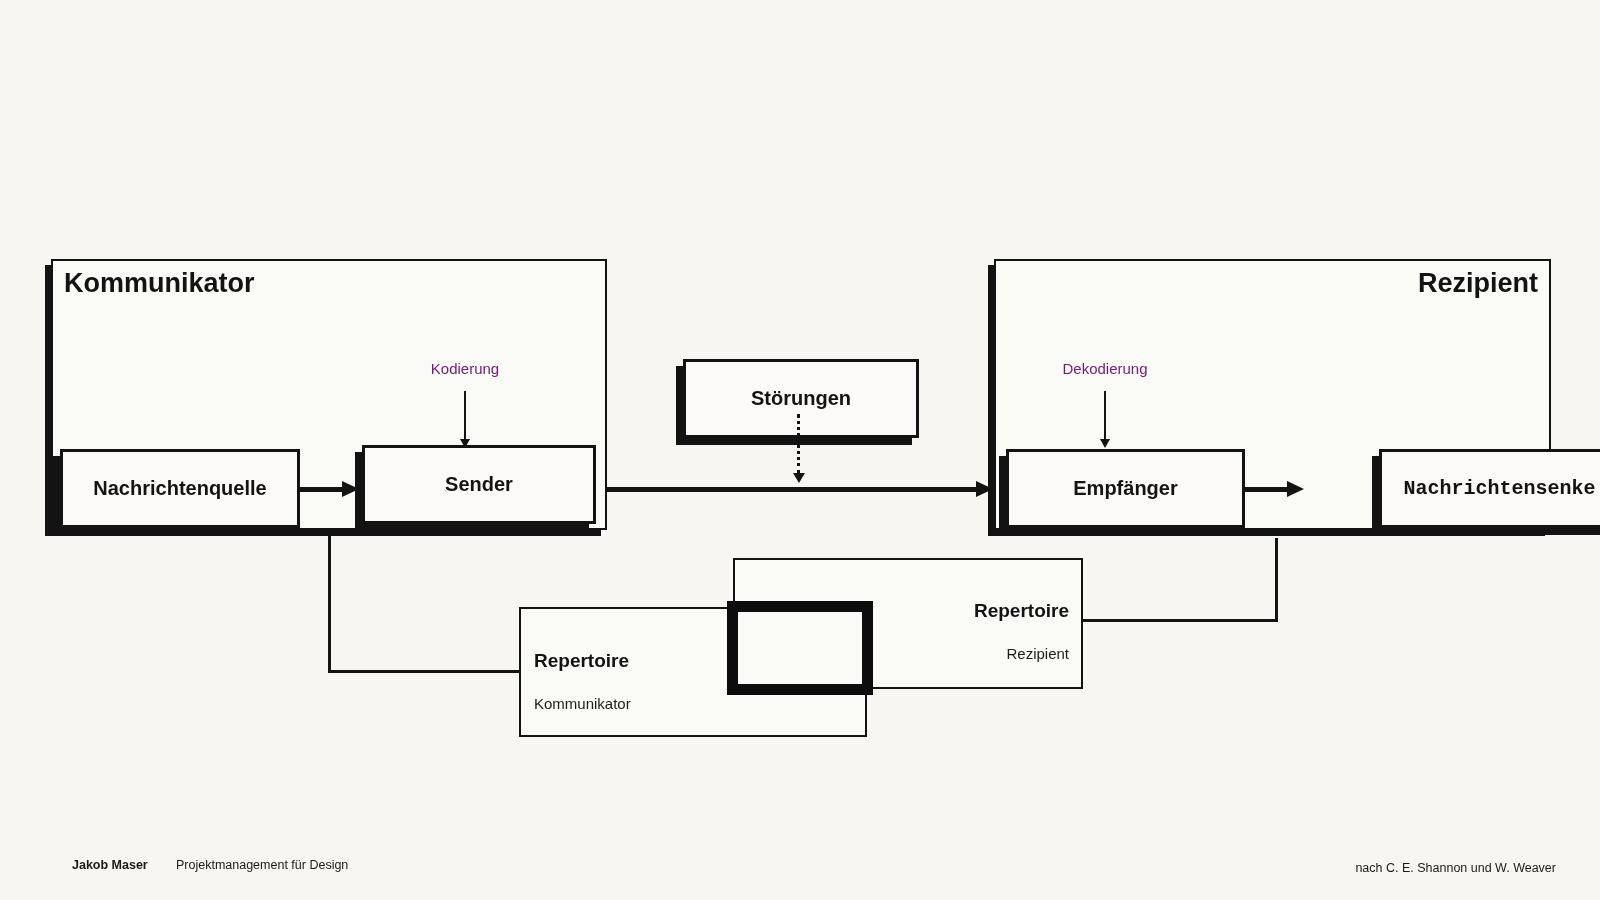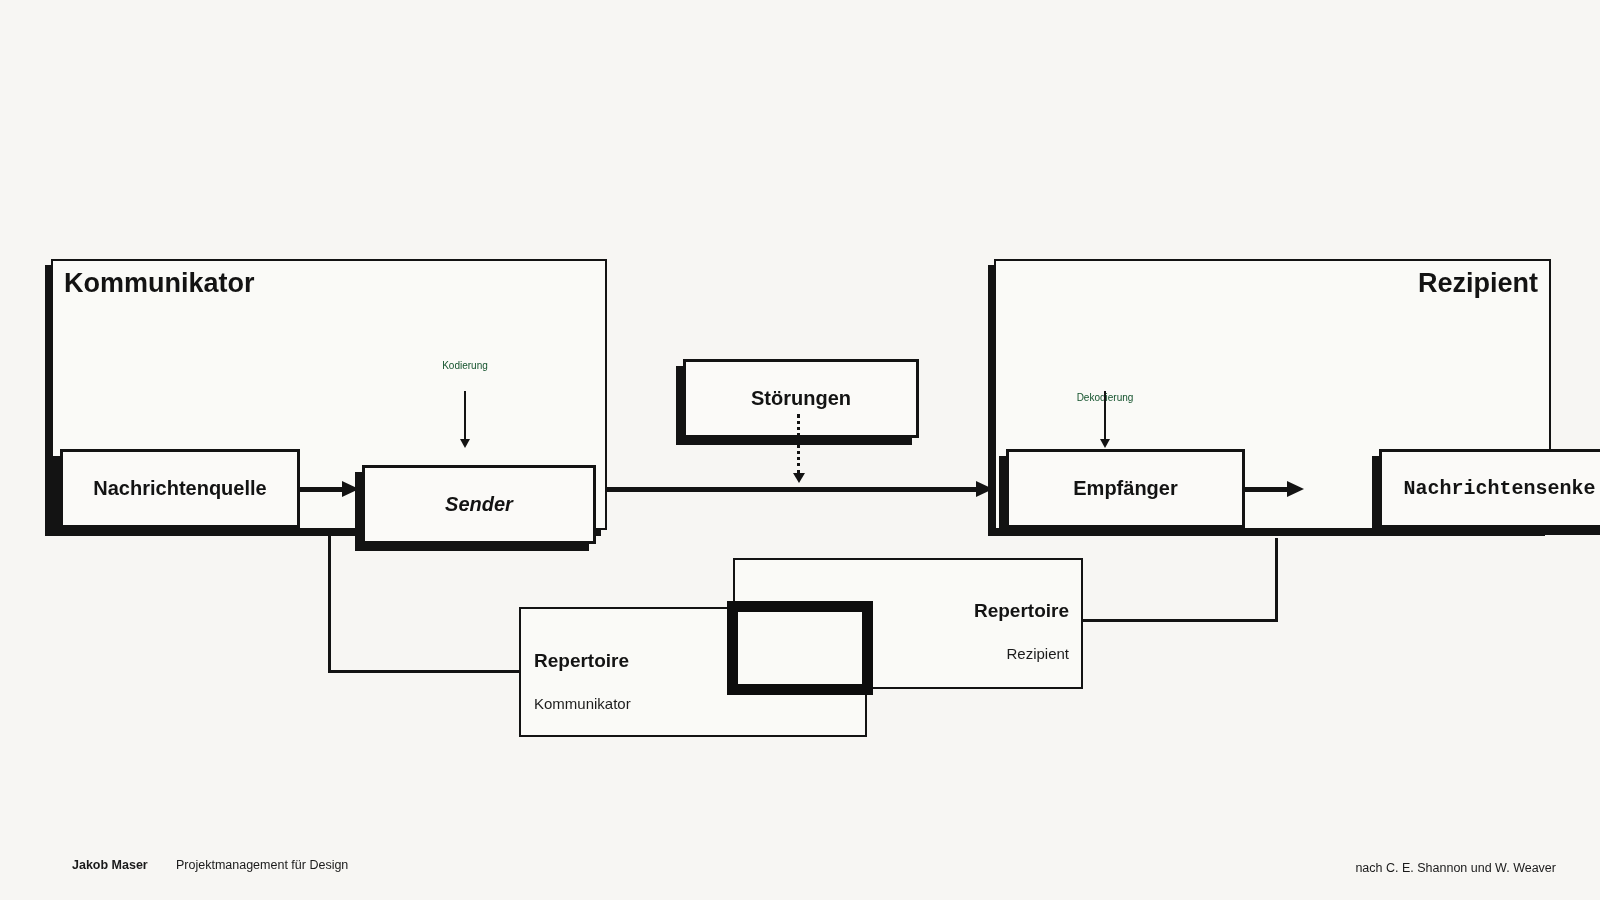--- a/index.html
+++ b/index.html
@@ -16,21 +16,21 @@
   .box-rezipient{left:994px;top:259px;width:557px;height:271px;}
   .outer-label{position:absolute;top:7px;left:11px;font-size:27px;font-weight:700;}
   .outer-label.right{left:auto;right:11px;}
 
   
   .inner-box{position:absolute;box-sizing:border-box;border:3px solid #131313;
     background:#fbfaf8;box-shadow:-7px 7px 0 0 #131313;
     display:flex;align-items:center;justify-content:center;
     font-size:20px;font-weight:700;text-align:center;}
   .box-nachrichtenquelle{left:60px;top:449px;width:240px;height:79px;}
-  .box-sender{left:362px;top:465px;width:234px;height:79px;font-style:italic;}
+  .box-sender{left:362px;top:445px;width:234px;height:79px;}
   .box-empfaenger{left:1006px;top:449px;width:239px;height:79px;}
   .box-nachrichtensenke{left:1379px;top:449px;width:241px;height:79px;font-family:Liberation Mono, monospace;}
   .box-stoerungen{left:683px;top:335px;width:236px;height:79px;margin-top:24px;}
 
   
   .hline{position:absolute;background:#131313;height:5px;}
   .vline{position:absolute;background:#131313;width:3px;}
   .thinline{position:absolute;background:#131313;width:2px;}
   .dottedline{position:absolute;width:0;border-left:3px dotted #131313;}
 
@@ -38,23 +38,23 @@
   .head-right{position:absolute;width:0;height:0;
     border-top:8px solid transparent;border-bottom:8px solid transparent;
     border-left:17px solid #131313;}
   .head-down-small{position:absolute;width:0;height:0;
     border-left:5px solid transparent;border-right:5px solid transparent;
     border-top:9px solid #131313;}
   .head-down-dot{position:absolute;width:0;height:0;
     border-left:6px solid transparent;border-right:6px solid transparent;
     border-top:10px solid #131313;}
 
-  .process-label{position:absolute;width:200px;text-align:center;font-size:10px;color:#14532d;}
+  .process-label{position:absolute;width:200px;text-align:center;font-size:15px;color:#701a75;}
   .lbl-kodierung{left:365px;top:360px;}
-  .lbl-dekodierung{left:1005px;top:360px;margin-top:32px;}
+  .lbl-dekodierung{left:1005px;top:360px;}
 
   
   .flat-box{position:absolute;box-sizing:border-box;border:2.5px solid #131313;background:#fafaf7;}
   .box-rep-rezipient{left:733px;top:558px;width:350px;height:131px;}
   .box-rep-kommunikator{left:519px;top:607px;width:348px;height:130px;}
   .rep-text{position:absolute;display:flex;flex-direction:column;gap:23px;}
   .rep-text.align-right{right:12px;top:40px;text-align:right;align-items:flex-end;}
   .rep-text.align-left{left:13px;top:41px;text-align:left;align-items:flex-start;}
   .rep-title{font-size:19px;font-weight:700;}
   .rep-subtitle{font-size:15px;font-weight:400;color:#1c1c1c;}

